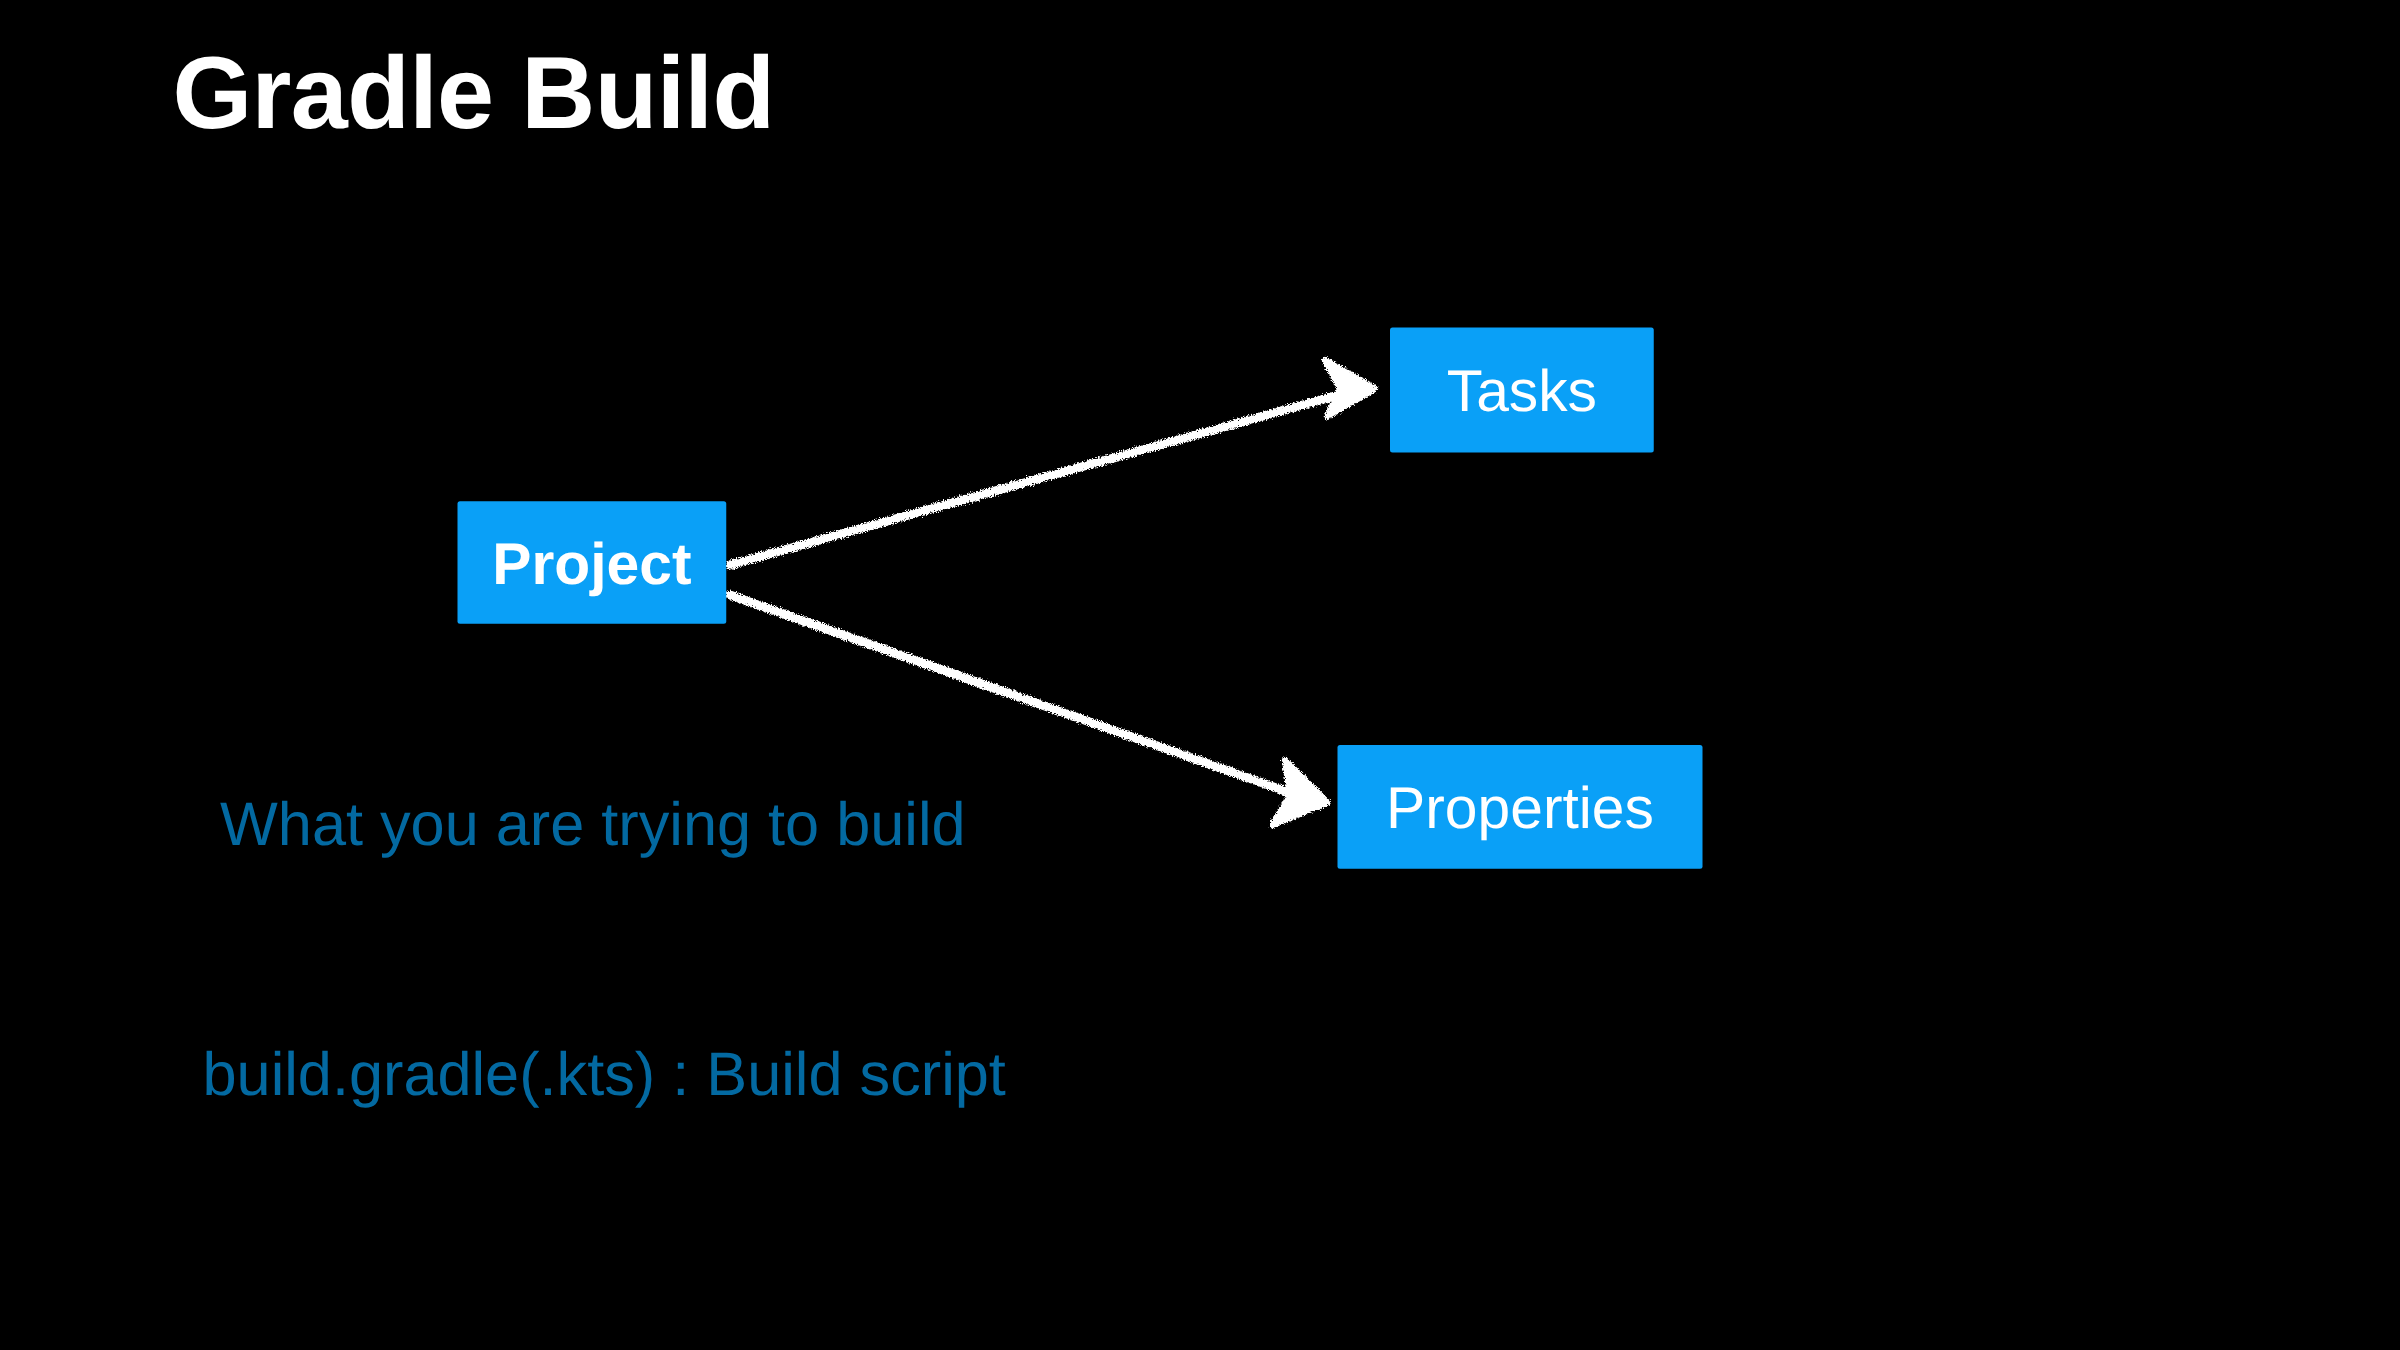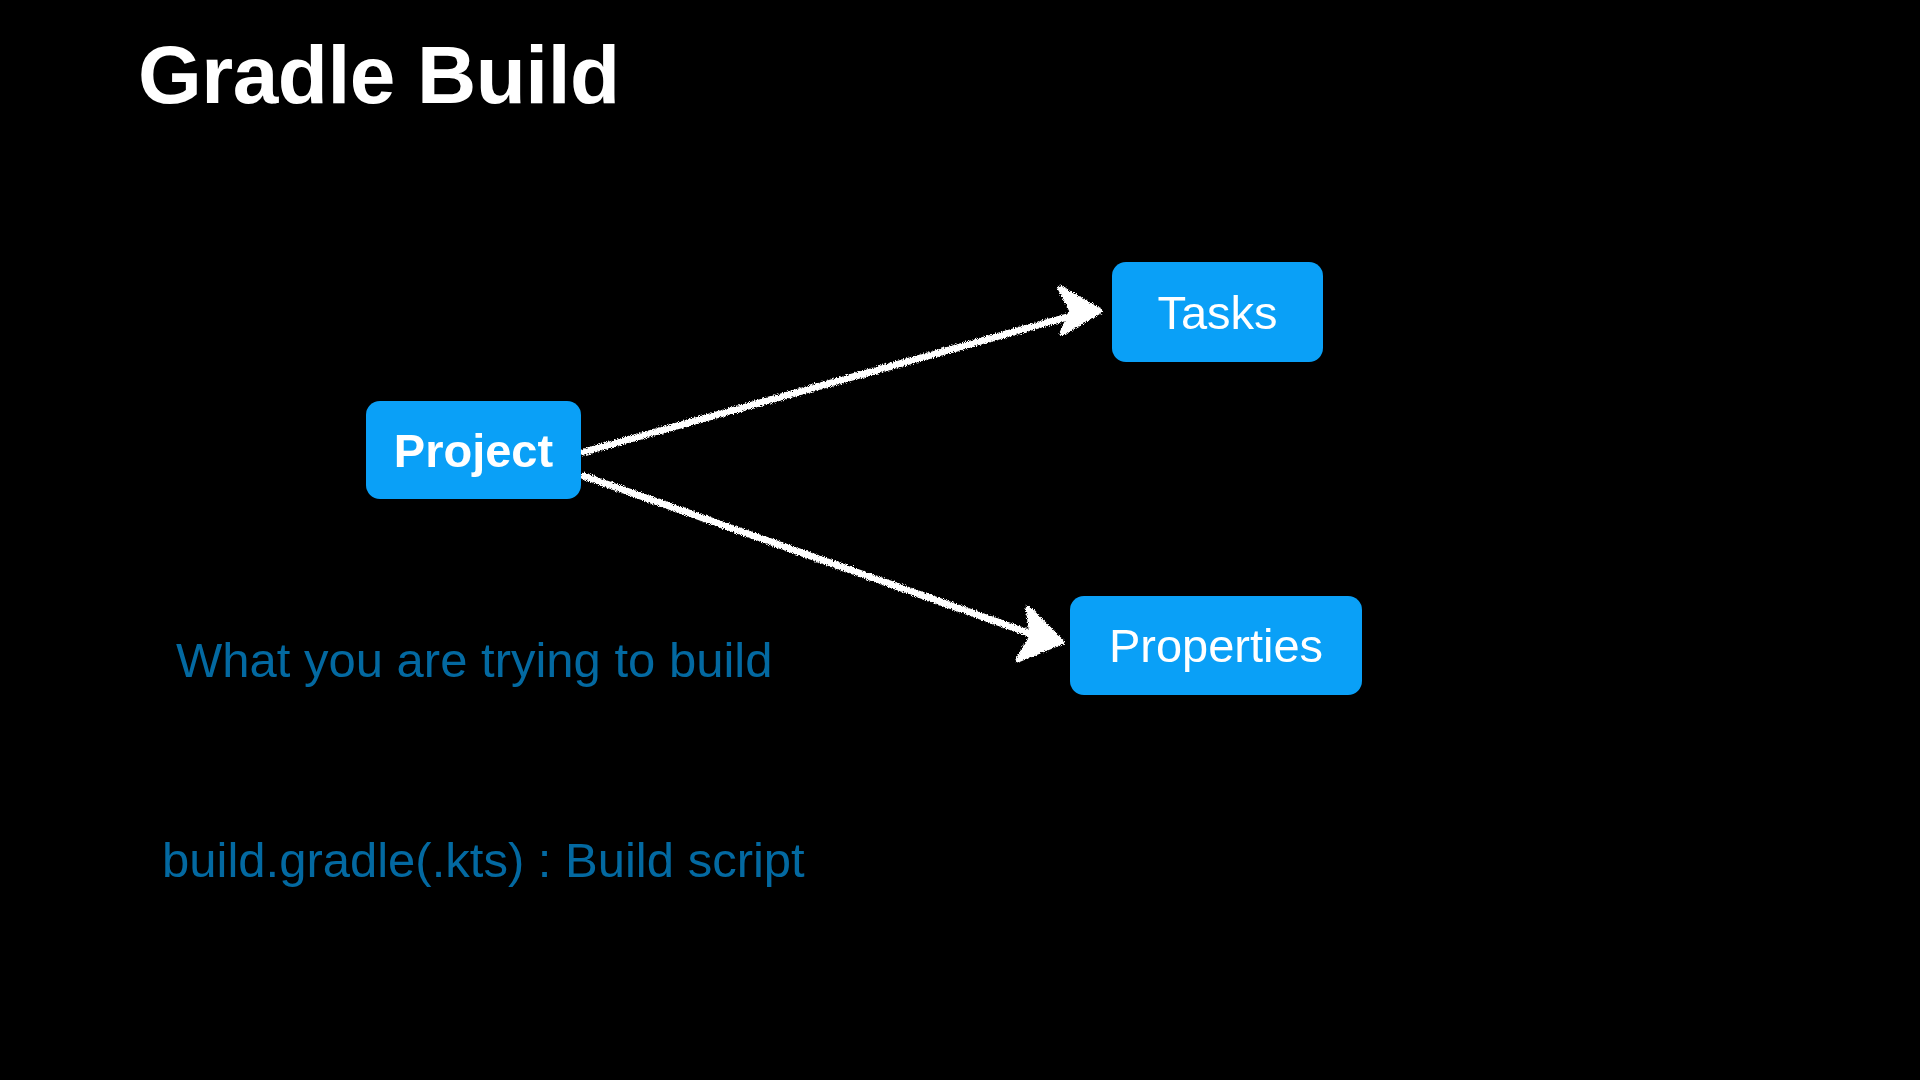--- a/index.html
+++ b/index.html
@@ -35,21 +35,21 @@
     white-space: nowrap;
   }
 
   
   .node {
     position: absolute;
     display: flex;
     align-items: center;
     justify-content: center;
     background: #0aa0f7;
-    border-radius: 14px;
+    border-radius: 2px;
     color: #ffffff;
     font-size: 47px;
     font-weight: normal;
     line-height: 1;
     white-space: nowrap;
     box-sizing: border-box;
   }
   .node-project {
     left: 366px;
     top: 401px;

